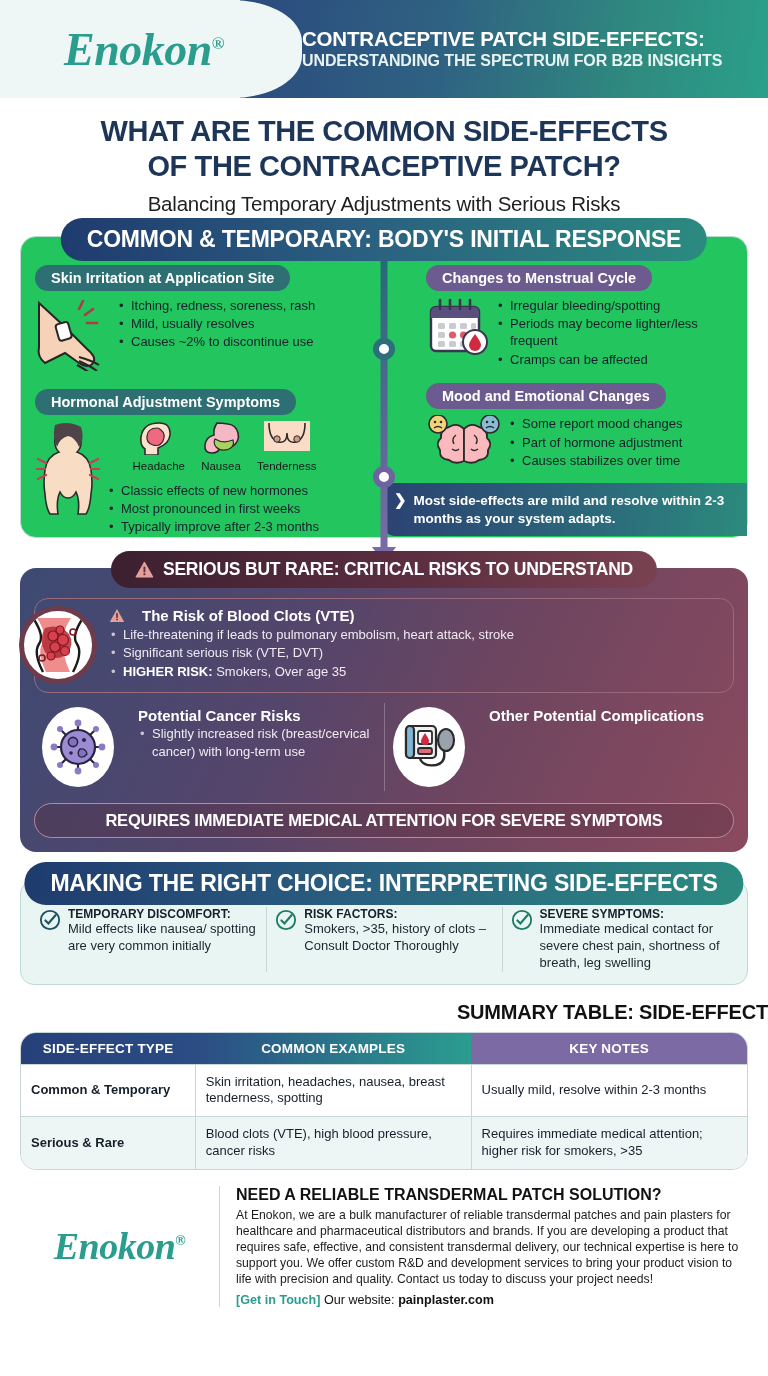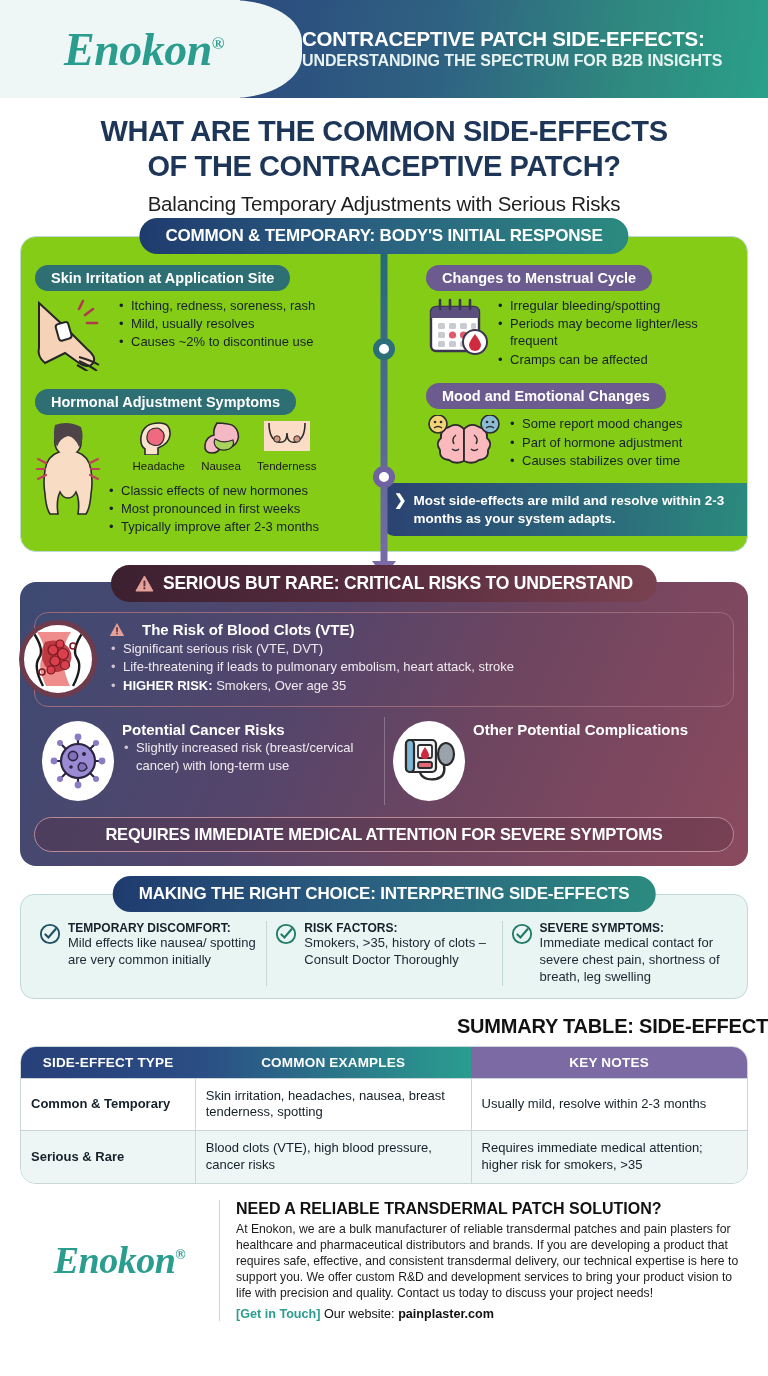--- a/index.html
+++ b/index.html
@@ -98,33 +98,33 @@
     font-size: 20.5px;
     margin-top: 8px;
     letter-spacing: -0.2px;
   }
 
   
   .section1-wrap { position: relative; margin: 14px 20px 0; }
   .section1-body {
     border: 1.5px solid #bfd9d6;
     border-radius: 16px;
-    background: #84cc16;
-    padding: 28px 14px 14px;
+    background: #22c55e;
+    padding: 28px 14px 0;
     position: relative;
   }
   .pill-head {
     position: absolute;
     left: 50%;
     transform: translateX(-50%);
     top: -18px;
     background: linear-gradient(95deg, #1f3b6e 0%, #2a5e80 45%, #2b8b80 100%);
     color: #fff;
     font-weight: bold;
-    font-size: 17px;
+    font-size: 23px;
     padding: 8px 26px;
     border-radius: 22px;
     white-space: nowrap;
     z-index: 5;
     letter-spacing: -0.2px;
   }
   .s1-grid { display: flex; gap: 0; position: relative; }
   .s1-col { width: 50%; display: flex; flex-direction: column; }
   .s1-col.left { padding-right: 42px; }
   .s1-col.right { padding-left: 42px; }
@@ -265,21 +265,21 @@
   }
   .vte-title {
     color: #fff; font-weight: bold; font-size: 15px;
     display: flex; align-items: center; gap: 17px; margin-bottom: 2px;
   }
   ul.bullets-light li { color: #f0eaf0; font-size: 13px; line-height: 1.36; }
   ul.bullets-light li::before { color: #cfc3cf; }
   ul.bullets-light li b { color: #fff; }
 
   .two-col { display: flex; gap: 0; margin-bottom: 12px; }
-  .risk-col { width: 50%; display: flex; gap: 8px; align-items: flex-start; padding: 4px 8px; }
+  .risk-col { width: 50%; display: flex; gap: 24px; align-items: flex-start; padding: 4px 8px; }
   .risk-col + .risk-col { border-left: 1.5px solid rgba(255,255,255,0.25); }
   .risk-circle {
     flex: 0 0 auto;
     width: 72px; height: 80px;
     border-radius: 50%;
     background: #fff;
     display: flex; align-items: center; justify-content: center;
   }
   .risk-title { color: #fff; font-weight: bold; font-size: 15px; margin-bottom: 1px; }
 
@@ -567,22 +567,22 @@
       </div>
       <div class="vte-title">
         <svg width="16" height="15" viewBox="0 0 20 18">
           <path d="M10 1 L19 17 L1 17 Z" fill="#e5a099"></path>
           <rect x="9" y="6" width="2" height="6" fill="#5b2e40"></rect>
             <rect x="9" y="13" width="2" height="2" fill="#5b2e40"></rect>
         </svg>
         <span>The Risk of Blood Clots (VTE)</span>
       </div>
       <ul class="bullets bullets-light">
+        <li>Life-threatening if leads to pulmonary embolism, heart attack, stroke</li>
         <li>Significant serious risk (VTE, DVT)</li>
-        <li>Life-threatening if leads to pulmonary embolism, heart attack, stroke</li>
         <li>
           <b>HIGHER RISK:</b><span> Smokers, Over age 35</span>
         </li>
       </ul>
     </div>
 
     <div class="two-col">
       <div class="risk-col">
         <span class="risk-circle">
           <svg width="58" height="58" viewBox="0 0 58 58">

